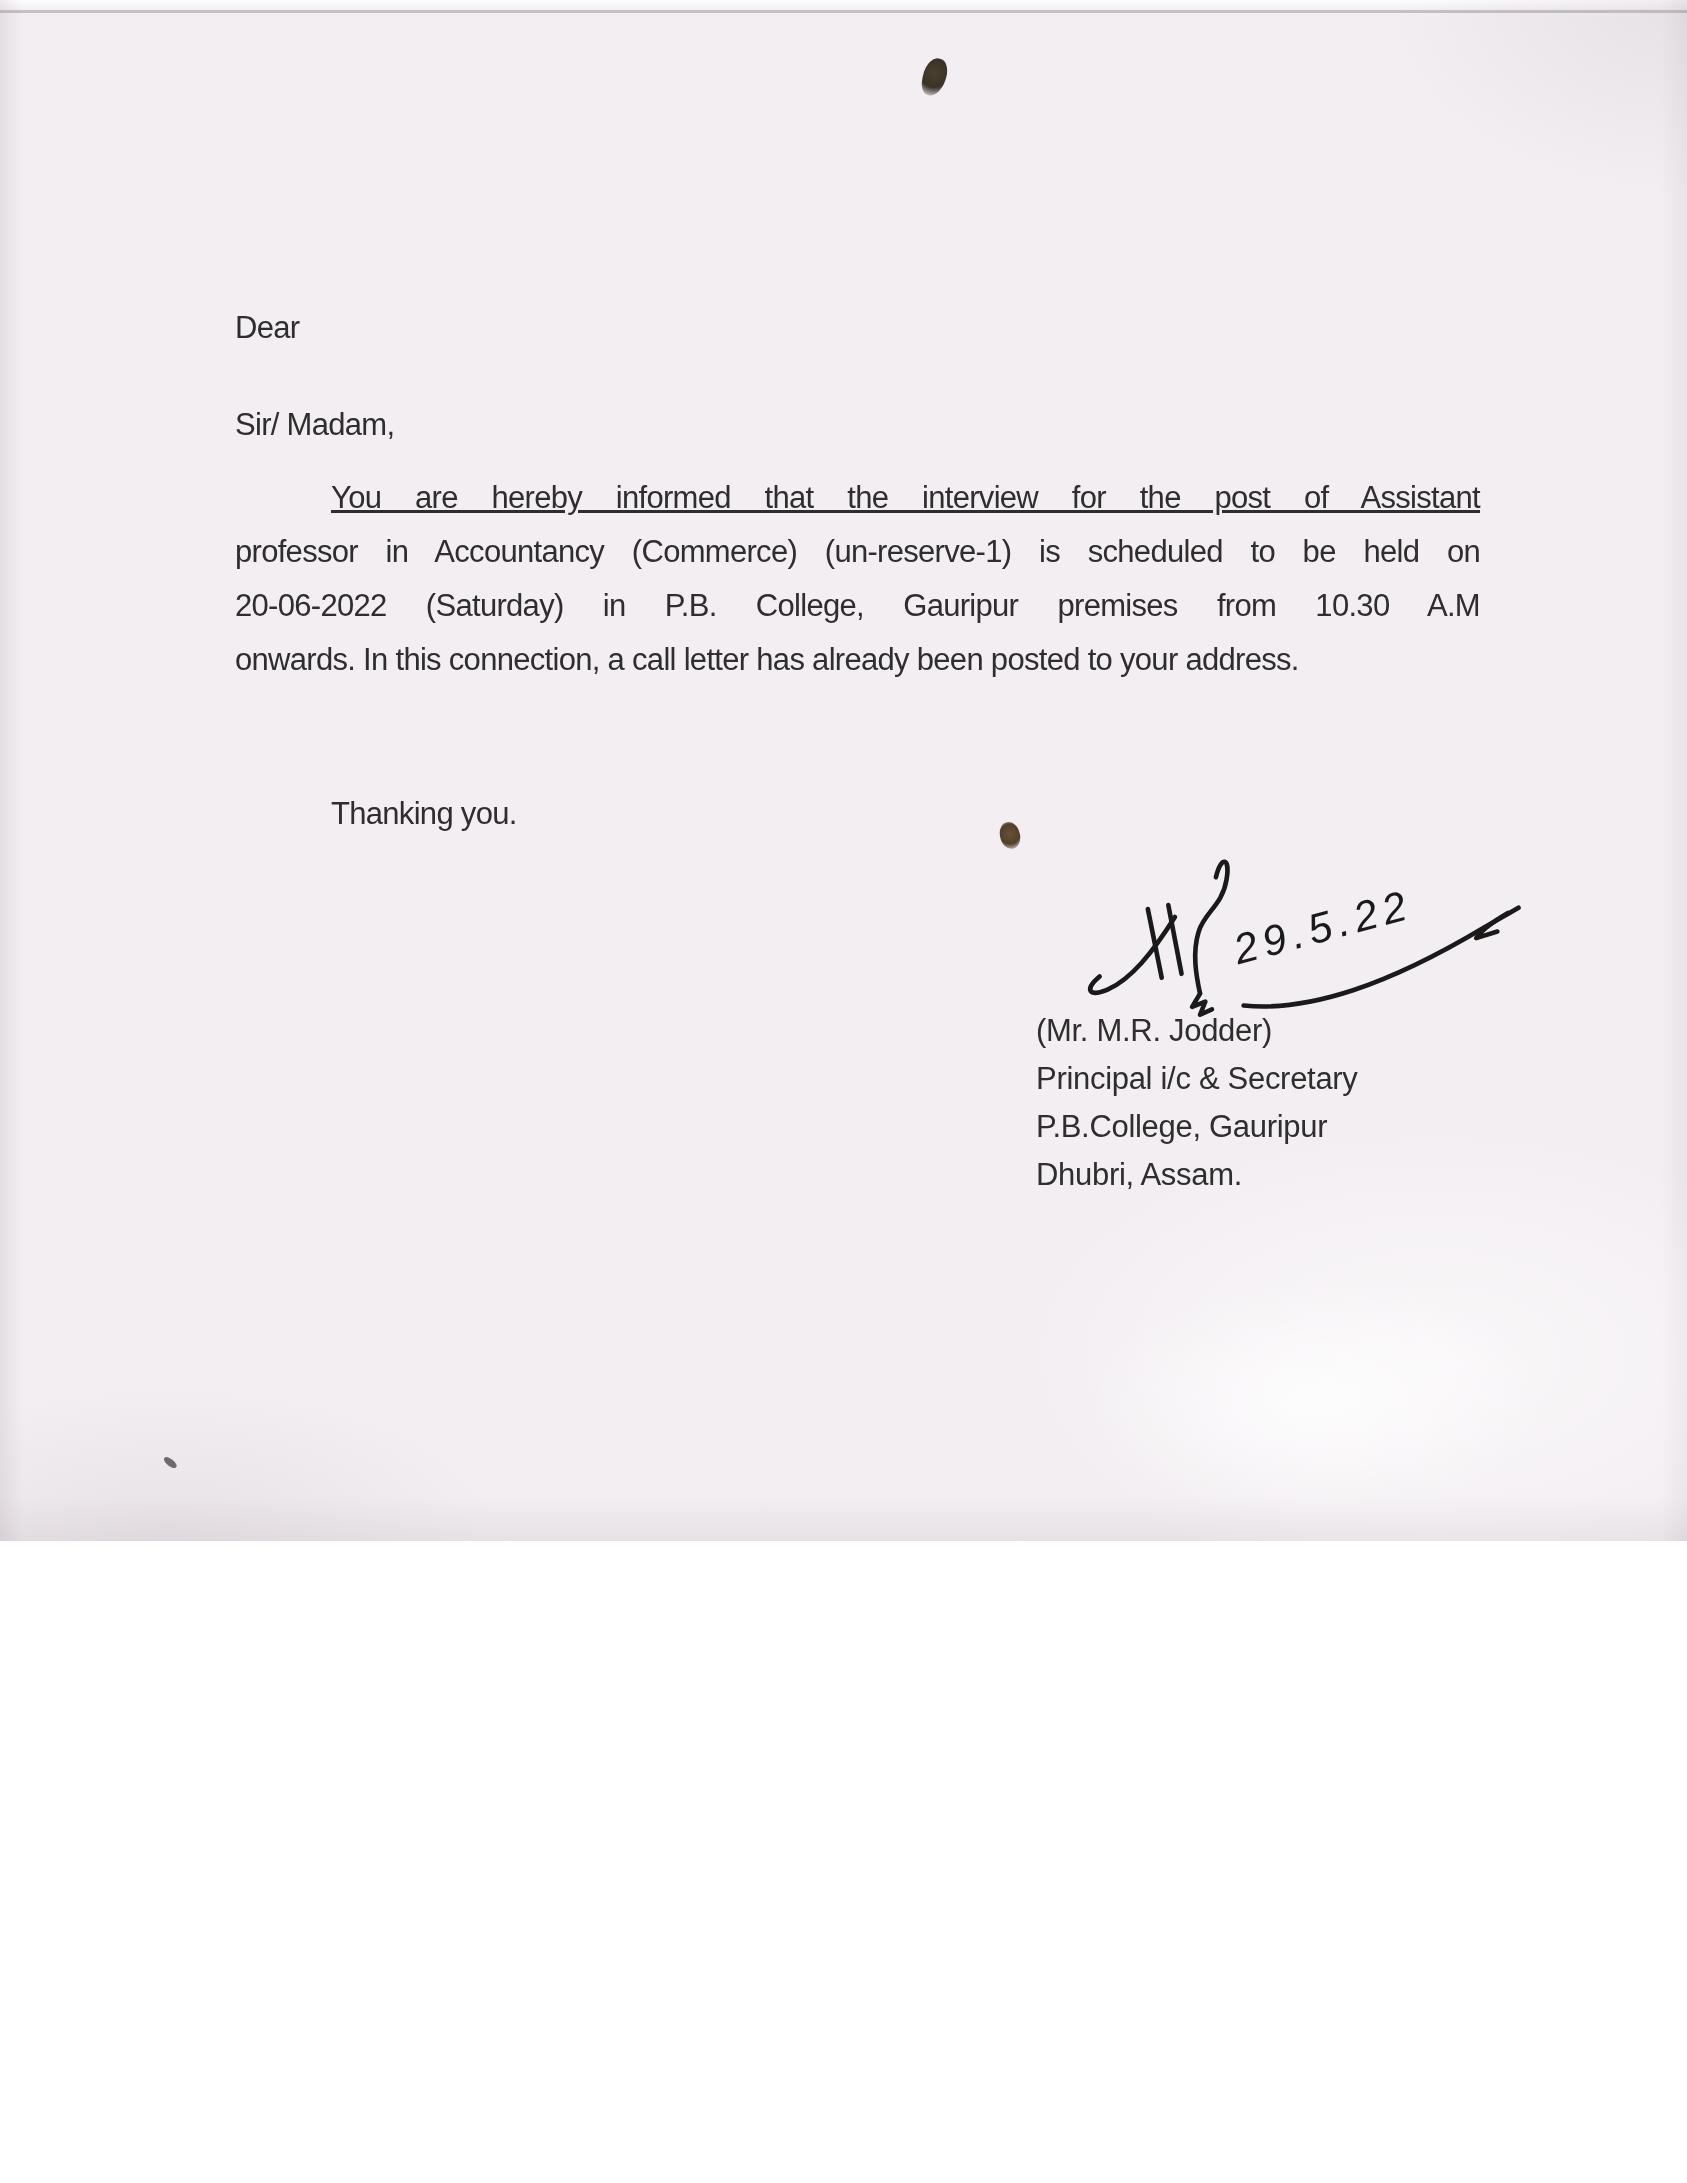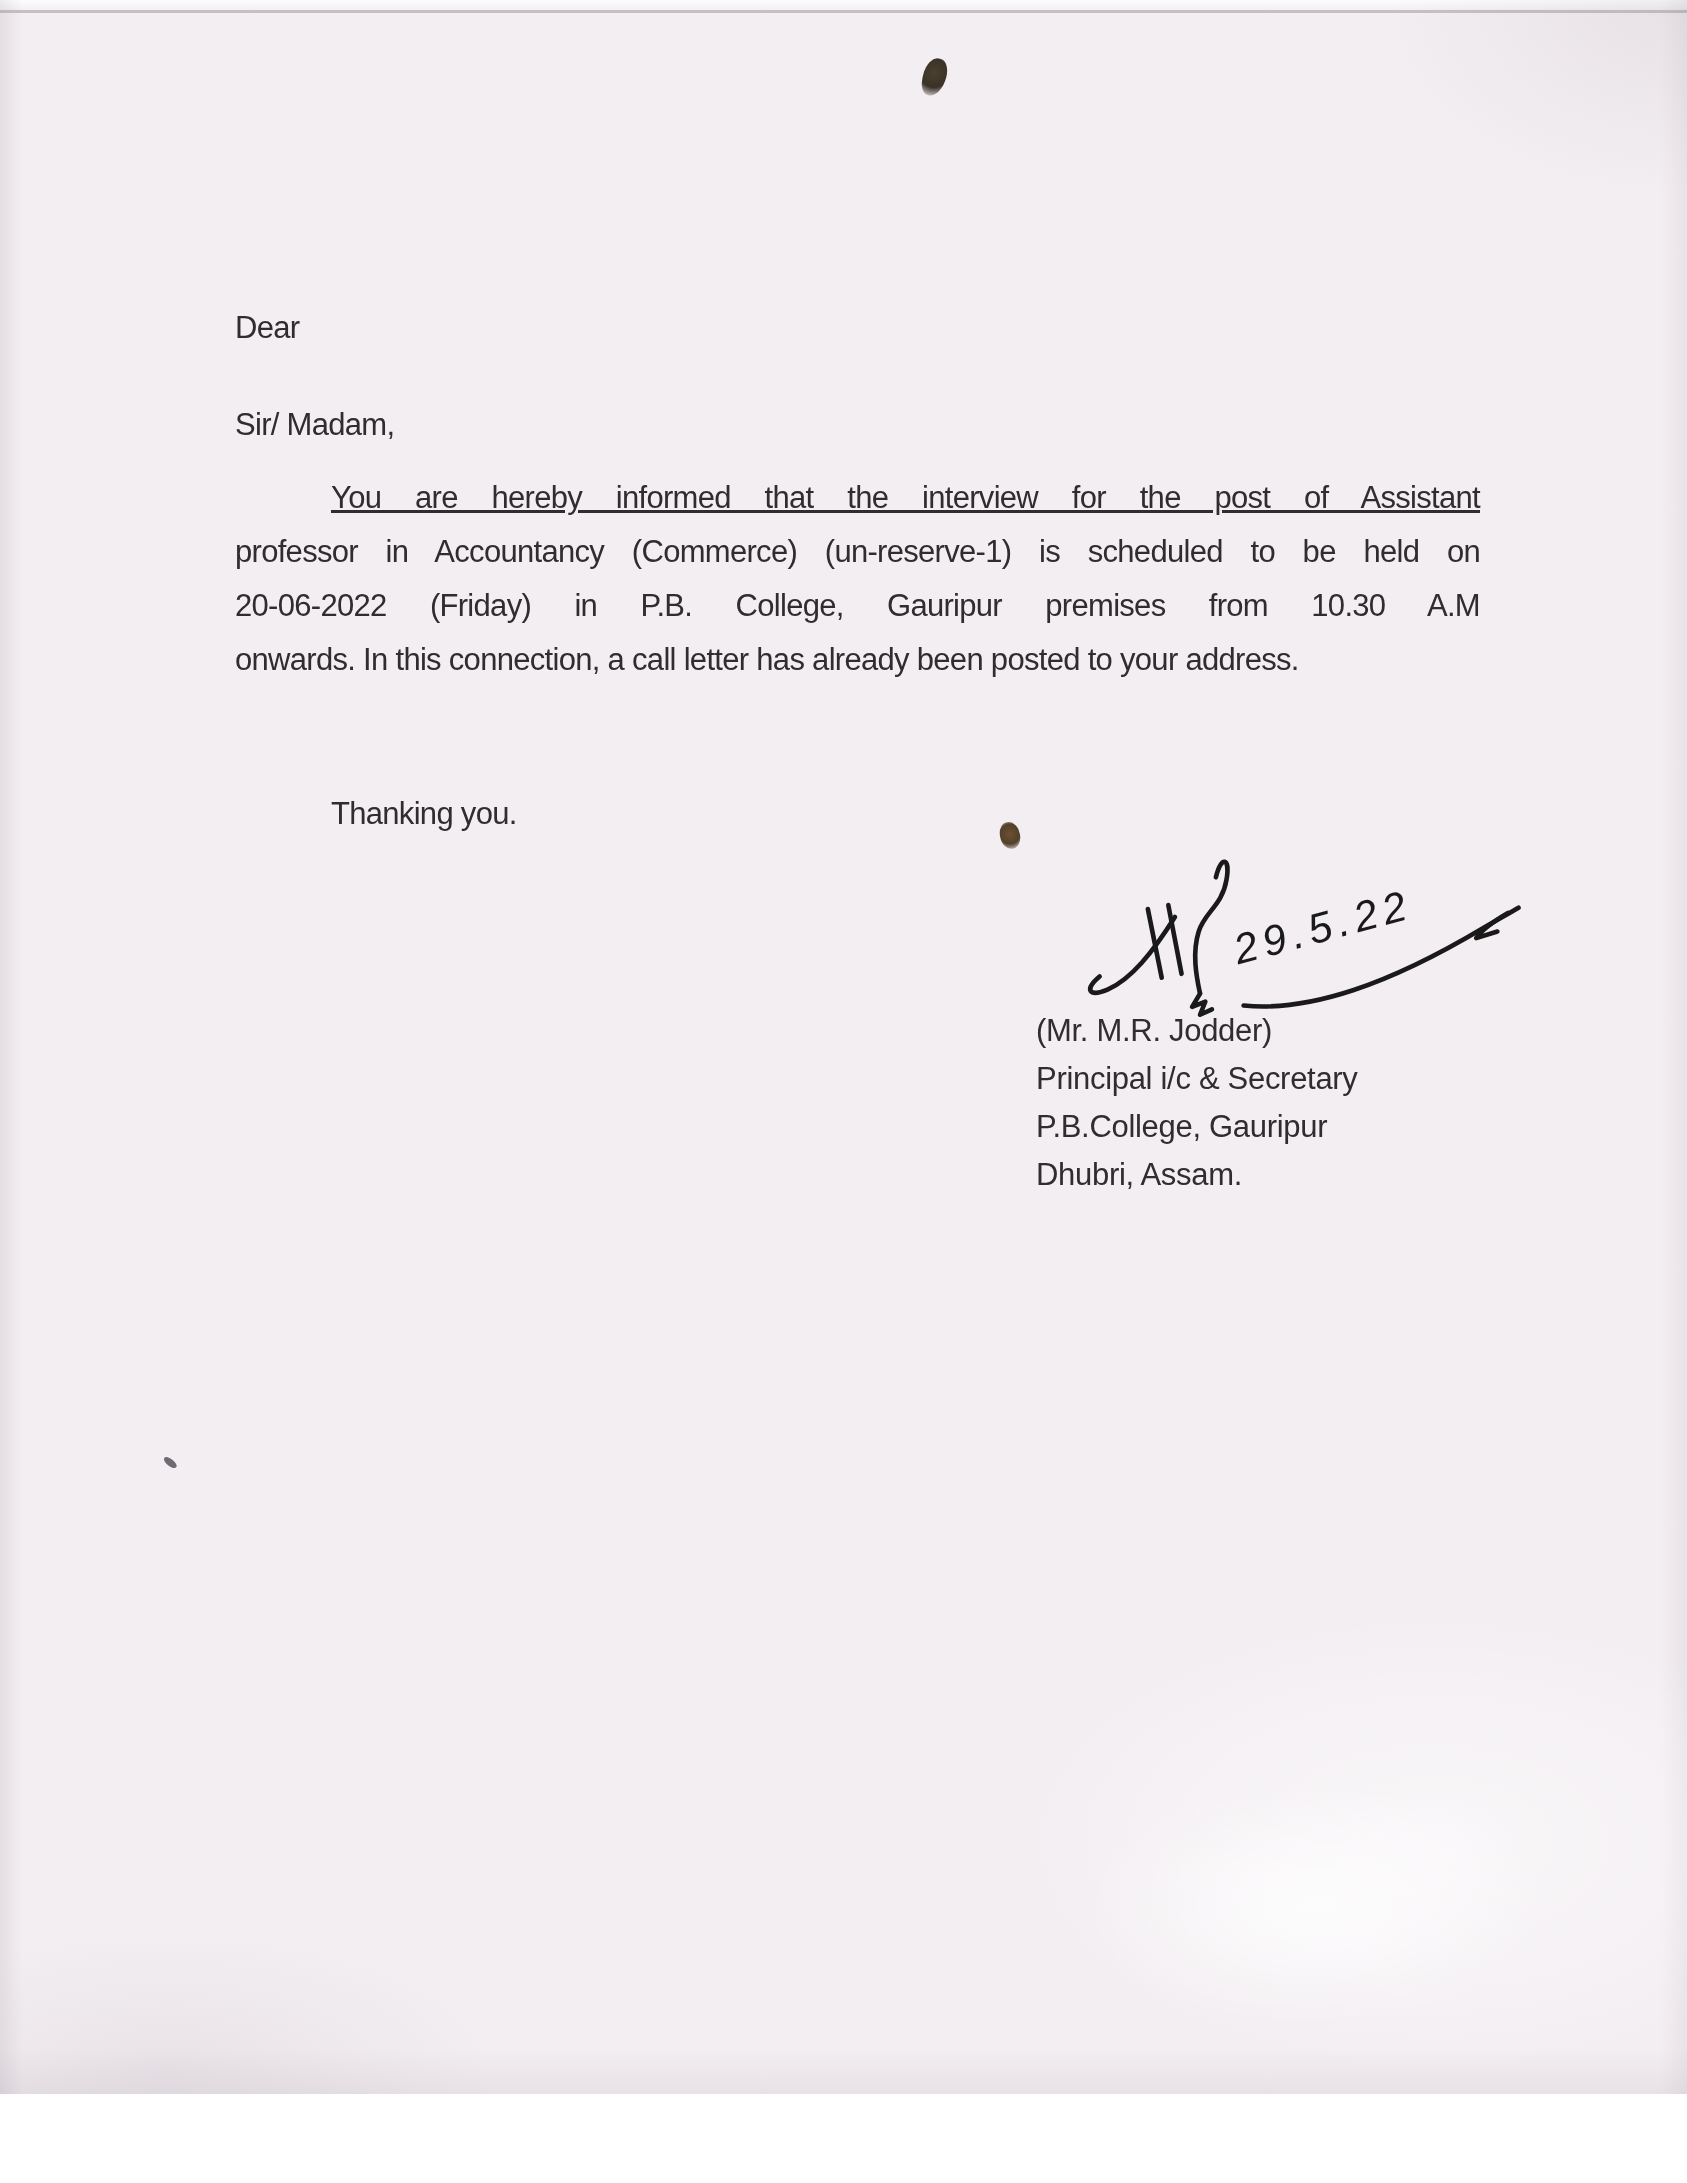--- a/index.html
+++ b/index.html
@@ -7,21 +7,21 @@
     padding: 0;
     width: 1687px;
     height: 2183px;
     background: #ffffff;
     font-family: "Liberation Sans", sans-serif;
   }
   .page {
     position: absolute;
     left: 0; top: 0;
     width: 1687px;
-    height: 2094px;
+    height: 1541px;
     background-color: #f3eef2;
     background-image:
       radial-gradient(430px 278px at 100% 0%, rgba(150,140,150,0.13), rgba(150,140,150,0) 70%),
       radial-gradient(595px 331px at 85% 88%, rgba(255,255,255,0.55), rgba(255,255,255,0) 70%),
       radial-gradient(331px 172px at 78% 91%, rgba(255,255,255,0.8), rgba(255,255,255,0) 70%),
       radial-gradient(463px 198px at 10% 99%, rgba(140,128,140,0.10), rgba(140,128,140,0) 70%),
       linear-gradient(90deg, rgba(120,108,120,0.12) 0px, rgba(120,108,120,0) 22.5px),
       linear-gradient(270deg, rgba(140,128,140,0.10) 0px, rgba(140,128,140,0) 26.5px),
       linear-gradient(0deg, rgba(130,118,130,0.10) 0px, rgba(130,118,130,0) 46px),
       linear-gradient(180deg, rgba(255,255,255,0.9) 0px, rgba(255,255,255,0) 10.6px);
@@ -98,21 +98,21 @@
   <div class="speck speck-2"></div>
   <div class="speck speck-3"></div>
 
   <div class="salutation" style="top:310px;">Dear</div>
 
   <div class="salutation" style="top:407px;">Sir/ Madam,</div>
 
   <div class="body-text" style="top:471px;">
     <div class="line stretch indent">You are hereby informed that the interview for the post of Assistant</div>
     <div class="line stretch">professor in Accountancy (Commerce) (un-reserve-1) is scheduled to be held on</div>
-    <div class="line stretch">20-06-2022 (Friday) in P.B. College, Gauripur premises from 10.30 A.M</div>
+    <div class="line stretch">20-06-2022 (Saturday) in P.B. College, Gauripur premises from 10.30 A.M</div>
     <div class="line">onwards. In this connection, a call letter has already been posted to your address.</div>
   </div>
 
 
   <div class="closing">Thanking you.</div>
 
   <svg class="sig-svg" width="503" height="185" viewBox="0 0 760 280">
     <g fill="none" stroke="#1a1a1a" stroke-width="7" stroke-linecap="round" stroke-linejoin="round">
 
       <path d="M82 208 C58 228 66 240 94 228 C130 212 162 172 196 118"></path>

